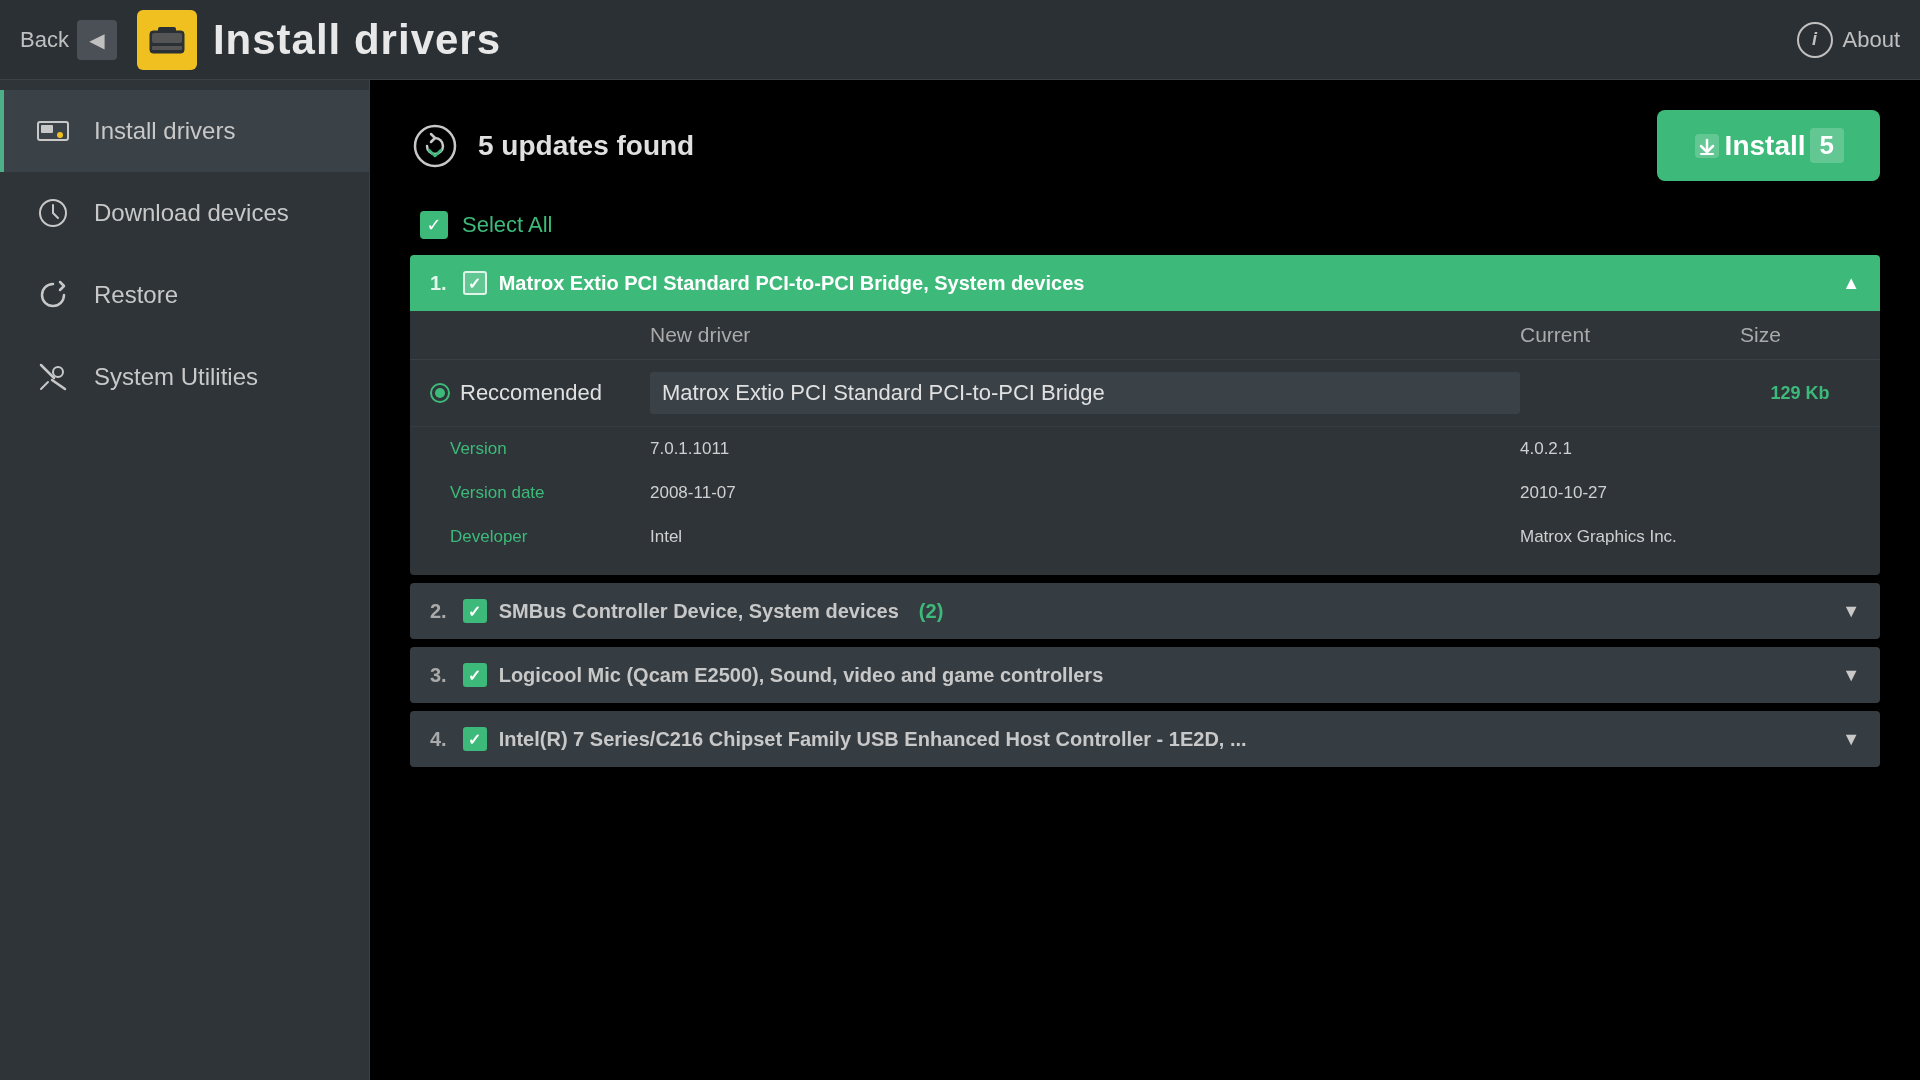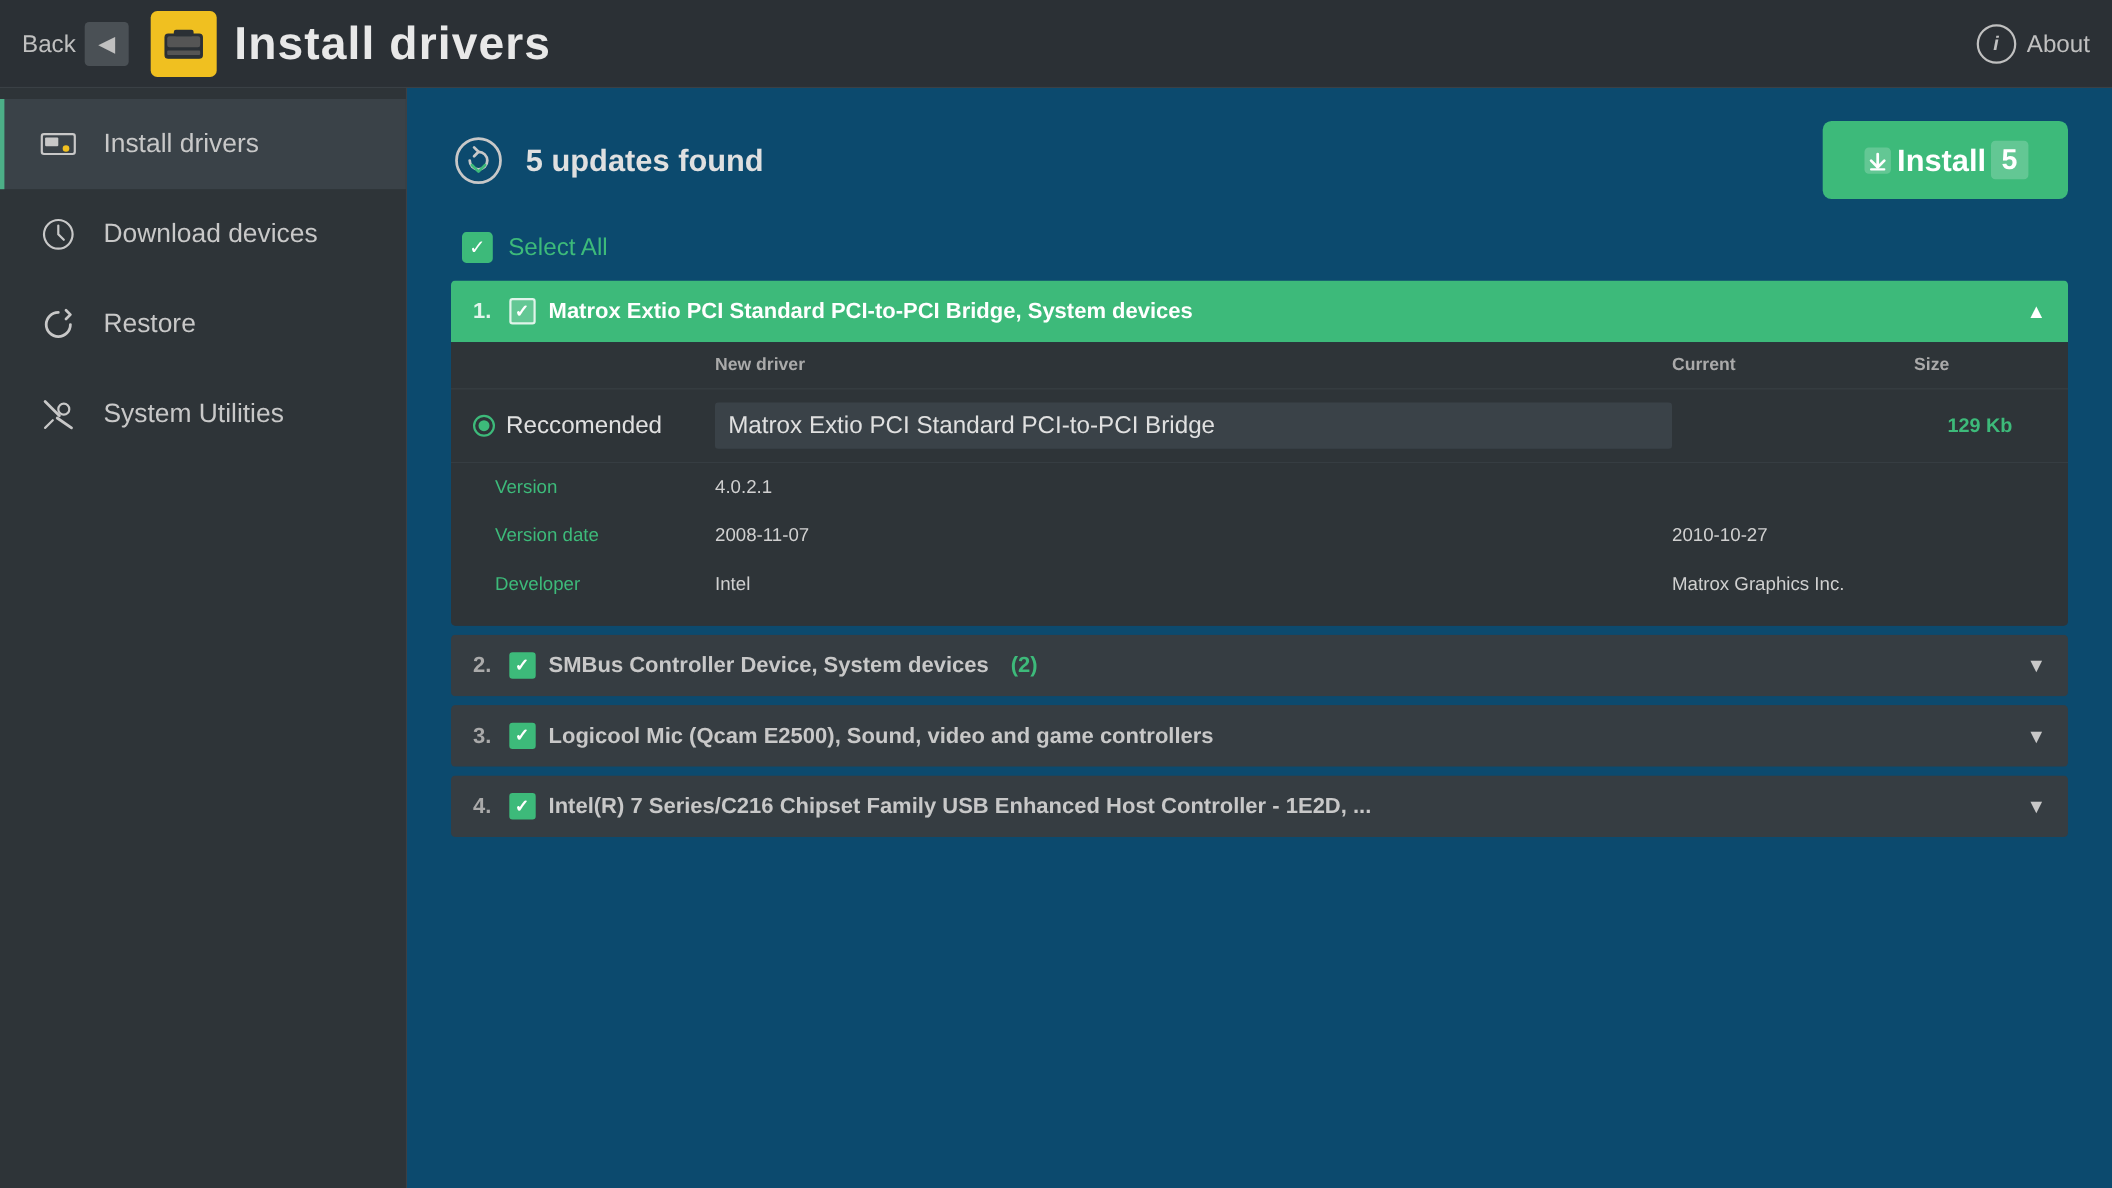--- a/index.html
+++ b/index.html
@@ -113,21 +113,21 @@
       height: 38px;
       display: flex;
       align-items: center;
       justify-content: center;
       flex-shrink: 0;
     }
 
     
     .main {
       flex: 1;
-      background-color: #0c4a6e;
+      background-color: #000000;
       padding: 30px 40px;
       overflow-y: auto;
     }
 
     
     .updates-header {
       display: flex;
       align-items: center;
       justify-content: space-between;
       margin-bottom: 30px;
@@ -248,22 +248,21 @@
     .driver-body {
       background: #2e3438;
       padding: 0 0 16px 0;
     }
     .driver-table-header {
       display: grid;
       grid-template-columns: 220px 1fr 220px 120px;
       padding: 12px 20px;
       border-bottom: 1px solid #3a4045;
       color: #aaa;
-      font-size: 16px;
-      font-weight: bold;
+      font-size: 21px;
     }
     .driver-row {
       display: grid;
       grid-template-columns: 220px 1fr 220px 120px;
       padding: 12px 20px;
       align-items: center;
       border-bottom: 1px solid #363d42;
     }
     .radio-dot {
       width: 20px;
@@ -445,20 +444,21 @@
               <div class="radio-inner"></div>
             </div>
             <span>Reccomended</span>
           </div>
           <div class="driver-name-cell">Matrox Extio PCI Standard PCI-to-PCI Bridge</div>
           <span></span>
           <span class="size-green">129 Kb</span>
         </div>
         <div class="field-row">
           <span class="field-label">Version</span>
+          <span class="field-value">7.0.1.1011</span>
           <span class="field-value">4.0.2.1</span>
           <span></span>
         </div>
         <div class="field-row">
           <span class="field-label">Version date</span>
           <span class="field-value">2008-11-07</span>
           <span class="field-value">2010-10-27</span>
           <span></span>
         </div>
         <div class="field-row">

